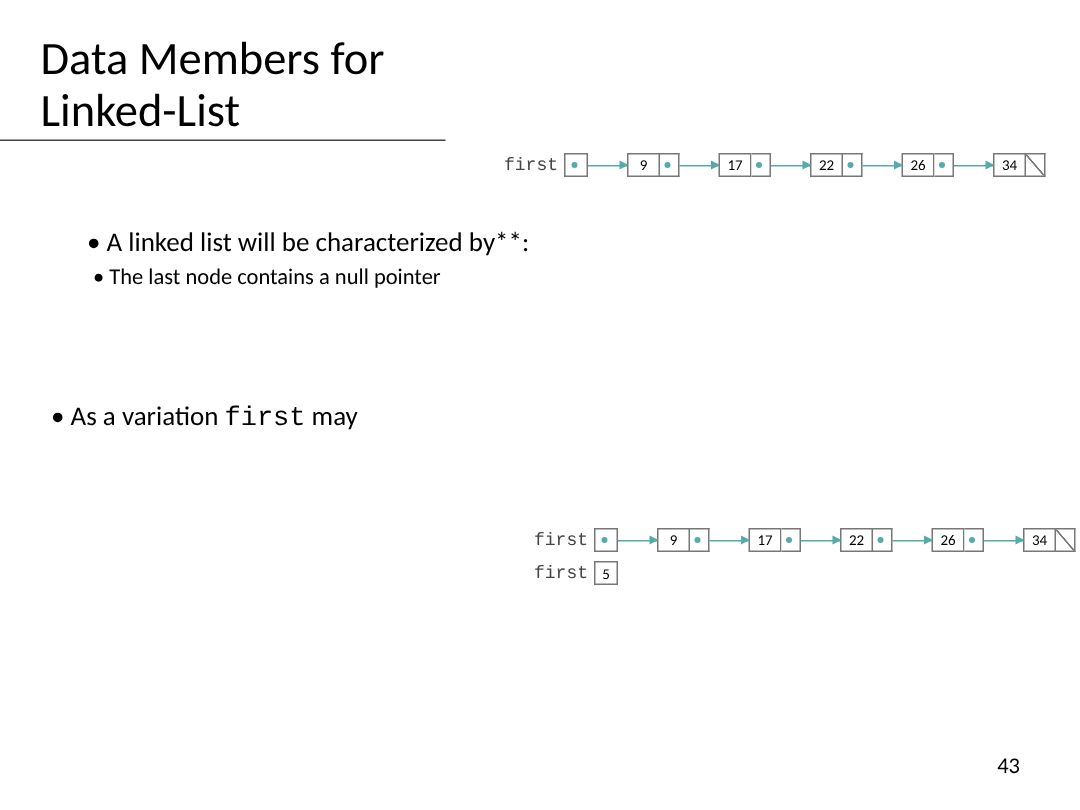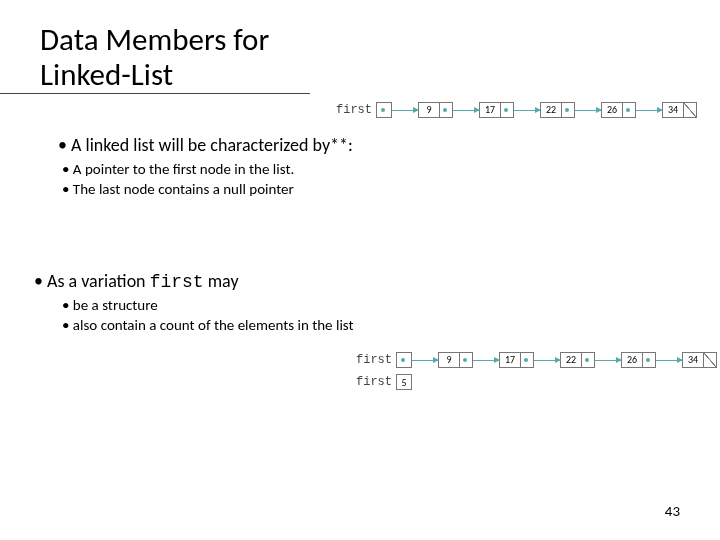--- a/index.html
+++ b/index.html
@@ -8,26 +8,26 @@
     width: 720px;
     height: 540px;
     font-family: Calibri, Arial, sans-serif;
     background: #fff;
     position: relative;
     color: #000;
   }
   .title {
     font-size: 31px;
     font-weight: 400;
-    padding: 22px 0 0 40px;
+    padding: 22px 0 0 27px;
     line-height: 1.12;
     border-bottom: 1px solid #444;
     width: 270px;
     padding-bottom: 2px;
-    margin-bottom: 0;
+    margin-bottom: 16px;
   }
   .content {
     padding: 10px 30px 0 34px;
     font-size: 18px;
   }
   .top-bullet {
     margin-top: 30px;
     margin-left: 24px;
   }
   .sub-bullets {
@@ -172,32 +172,27 @@
     <span class="ll-node">
         <span class="ll-val">34</span>
         <span class="ll-null"></span>
       </span>
   </div>
 </div>
 
 <div class="content">
   <div class="top-bullet">• A linked list will be characterized by**:</div>
   <div class="sub-bullets">
-    <div>• A pointer to the first node in the list.</div>
     <div>• The last node contains a null pointer</div>
   </div>
 
   <div class="middle-gap"></div>
 
   <div>
     <span>• As a variation </span><span class="code">first</span><span> may</span>
-  </div>
-  <div class="sub-bullets">
-    <div>• be a structure</div>
-    <div>• also contain a count of the elements in the list</div>
   </div>
 </div>
 
 <div class="diagram diag2">
   <div class="ll-row">
     <span class="ll-label">first</span>
     <span class="ll-small-box">
         <span class="ll-dot"></span>
       </span>
     <span class="ll-arrow"></span>

